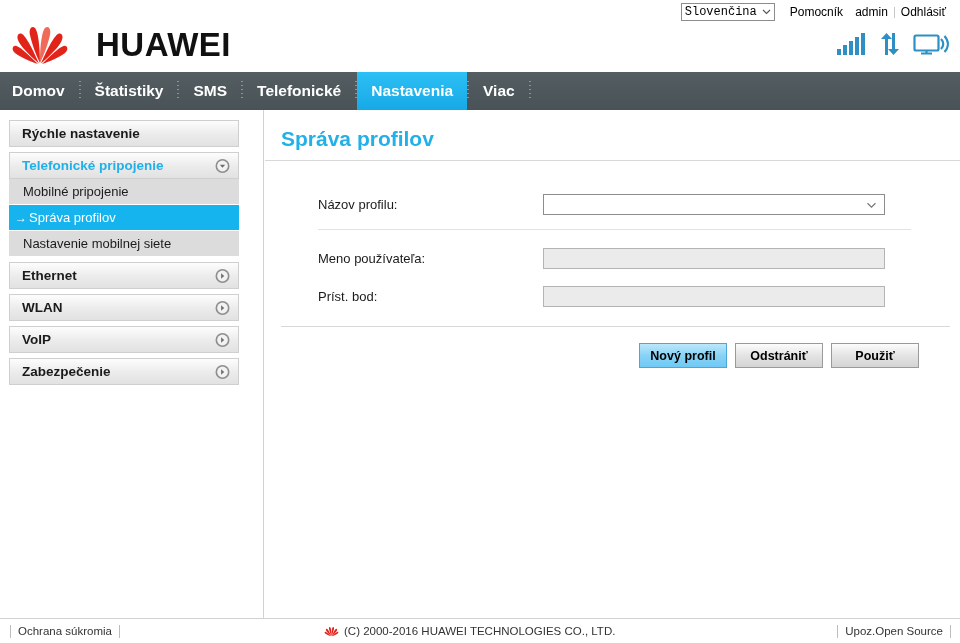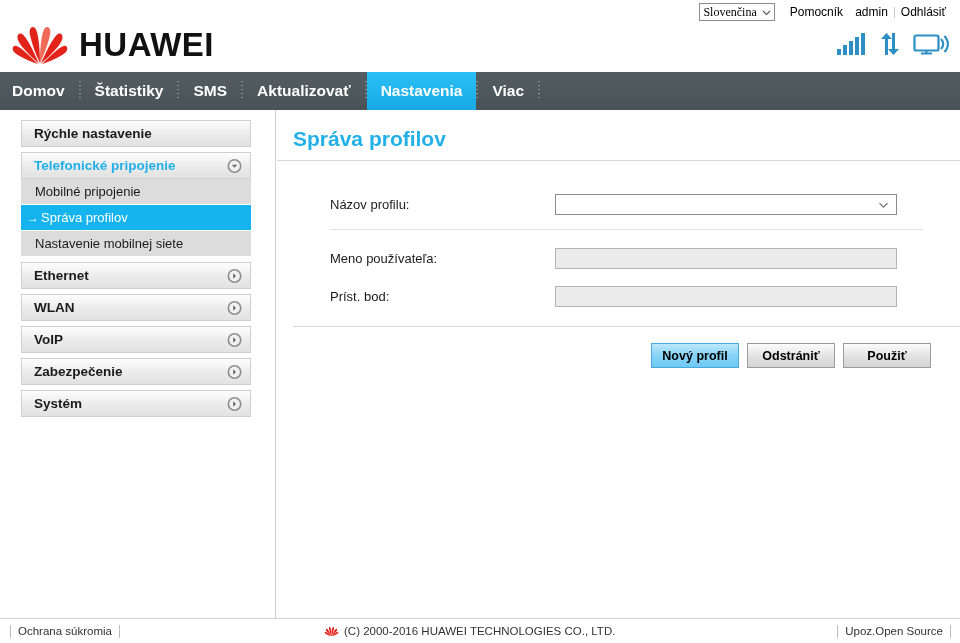--- a/index.html
+++ b/index.html
@@ -13,21 +13,21 @@
 
   #page { position: relative; width: 960px; height: 643px; background:#fff; }
 
   
   .topbar {
     position: absolute; top: 0; left: 0; width: 960px; height: 24px;
     display: flex; align-items: center; justify-content: flex-end;
     padding-right: 8px; gap: 0px;
   }
   .lang-select {
-    font-family: Liberation Serif, serif;
+    font-family: Liberation Mono, monospace;
     font-size: 12px; color: #000;
     border: 1px solid #8d8d8d; background: #fff;
     height: 18px; line-height: 16px;
     padding: 0 2px 0 3px;
     display: inline-flex; align-items: center; gap: 4px;
     margin-right: 9px;
   }
   .lang-select .chev {
     display: inline-block; width: 11px; height: 11px; position: relative; top:-1px;
   }
@@ -45,21 +45,21 @@
     background: #fff;
   }
   .logo-wrap {
     position: absolute; left: 10px; top: 0px;
     display: flex; align-items: center; gap: 9px;
   }
   .logo-mark { width: 60px; height: 42px; display:block; }
   .logo-word {
     font-family: "Liberation Sans", sans-serif;
     font-size: 33px; font-weight: bold; letter-spacing: 0.5px;
-    color: #111; line-height: 42px;
+    color: #111; line-height: 42px; margin-left: 17px;
   }
   .status-icons {
     position: absolute; right: 11px; top: 9px;
     display: flex; align-items: flex-end; gap: 11px;
   }
   .status-icons svg { display: block; }
 
   
   .navbar {
     position: absolute; top: 72px; left: 0; width: 960px; height: 38px;
@@ -81,21 +81,21 @@
   .nav-dot-sep {
     align-self: center;
     width: 2px; height: 20px;
     background-image: linear-gradient(#97a0a3 1px, transparent 1px);
     background-size: 2px 4px;
     opacity: .85;
   }
 
   
   .content-row {
-    position: absolute; top: 110px; left: 16px; width: 802px; height: 508px;
+    position: absolute; top: 110px; left: 4px; width: 802px; height: 508px;
   }
   .sidebar {
     position: absolute; left: 0; top: 0; width: 260px; height: 508px;
     background: #fff;
     border-right: 1px solid #d2d2d2;
     padding: 10px 0 0 5px;
   }
   .side-group { width: 230px; margin-bottom: 5px; }
 
   .side-head {
@@ -281,21 +281,21 @@
     </div>
   </div>
 
   <div class="navbar">
     <div class="nav-item first">Domov</div>
     <div class="nav-dot-sep"></div>
     <div class="nav-item">Štatistiky</div>
     <div class="nav-dot-sep"></div>
     <div class="nav-item">SMS</div>
     <div class="nav-dot-sep"></div>
-    <div class="nav-item">Aktualizovať</div>
+    <div class="nav-item">Telefonické</div>
     <div class="nav-dot-sep"></div>
     <div class="nav-item active">Nastavenia</div>
     <div class="nav-dot-sep"></div>
     <div class="nav-item">Viac</div>
     <div class="nav-dot-sep"></div>
   </div>
 
   <div class="content-row">
 
     <div class="sidebar">
@@ -374,32 +374,20 @@
           <span class="toggle">
             <svg viewBox="0 0 15 15" width="15" height="15">
               <circle cx="7.5" cy="7.5" r="7" fill="#8e8e8e"></circle>
               <circle cx="7.5" cy="7.5" r="5.4" fill="#f2f2f2"></circle>
               <path d="M6.1 4.8 L9.2 7.5 L6.1 10.2 Z" fill="#6d6d6d"></path>
             </svg>
           </span>
         </div>
       </div>
 
-      <div class="side-group">
-        <div class="side-head">
-          <span>Systém</span>
-          <span class="toggle">
-            <svg viewBox="0 0 15 15" width="15" height="15">
-              <circle cx="7.5" cy="7.5" r="7" fill="#8e8e8e"></circle>
-              <circle cx="7.5" cy="7.5" r="5.4" fill="#f2f2f2"></circle>
-              <path d="M6.1 4.8 L9.2 7.5 L6.1 10.2 Z" fill="#6d6d6d"></path>
-            </svg>
-          </span>
-        </div>
-      </div>
 
     </div>
 
     <div class="main">
       <div class="page-title">Správa profilov</div>
       <div class="title-rule"></div>
 
       <div class="form-area">
 
         <div class="form-row">

